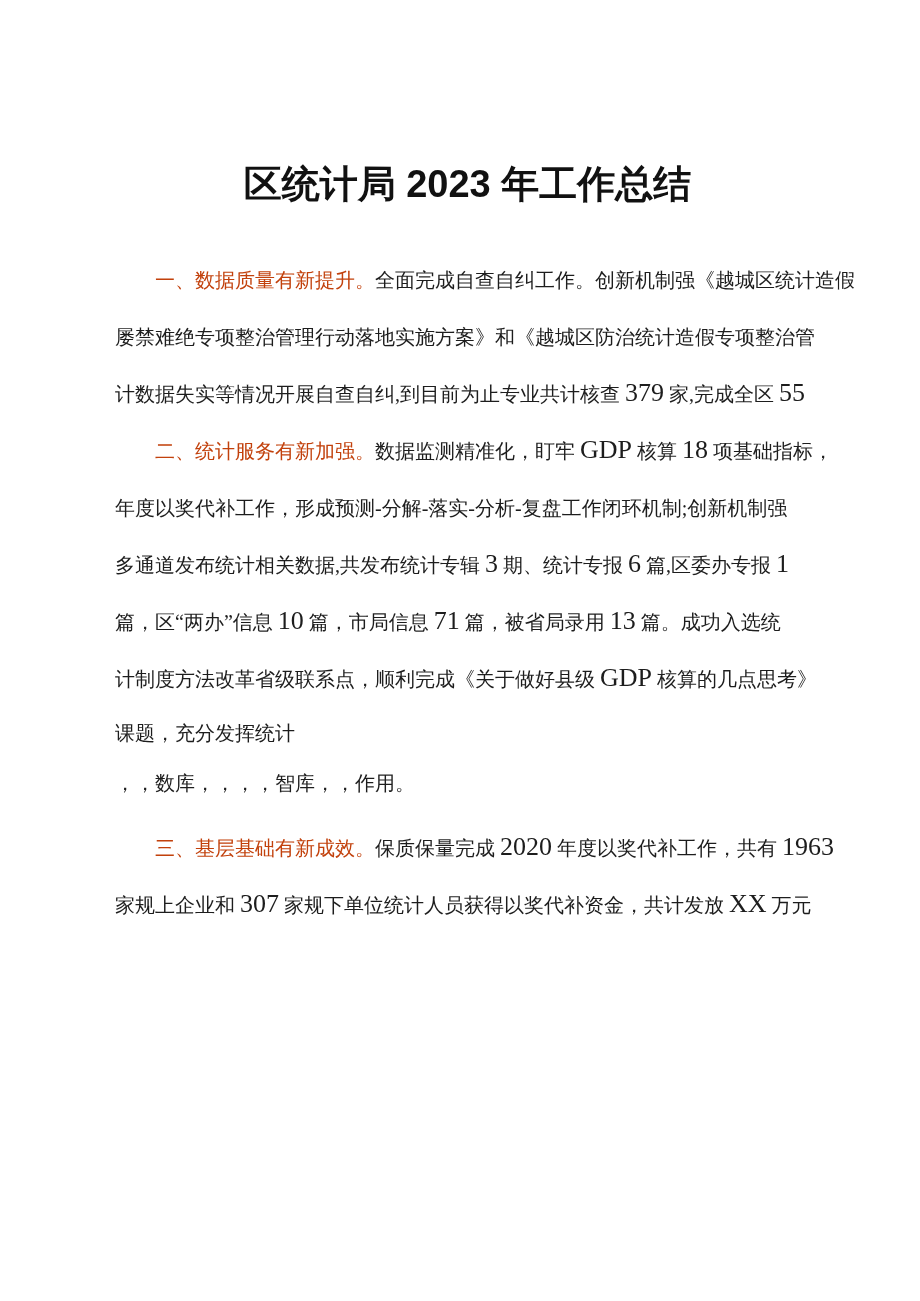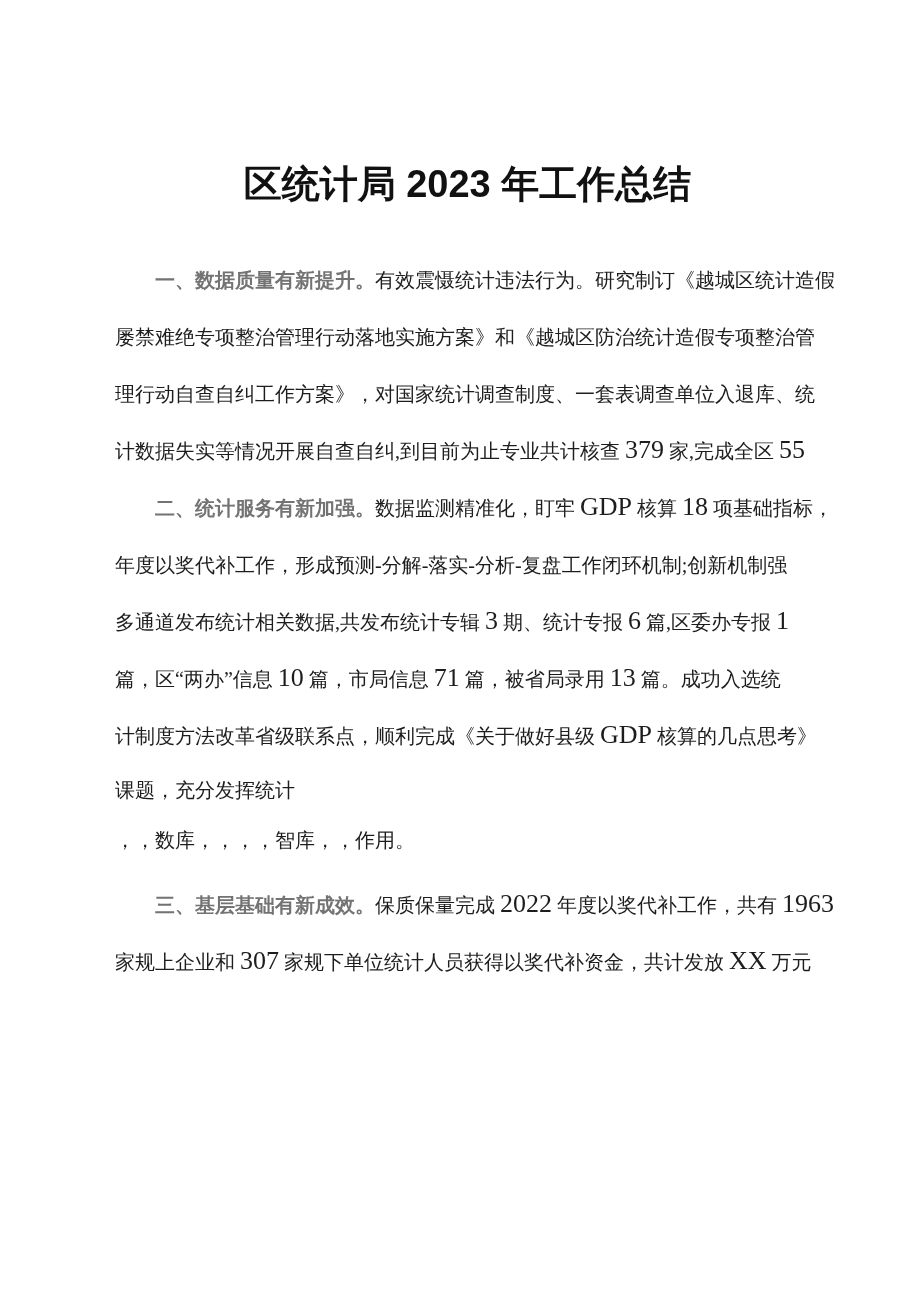--- a/index.html
+++ b/index.html
@@ -29,22 +29,22 @@
   .line {
     font-size: 20px;
     line-height: 57px;
     white-space: nowrap;
     color: #1d1d1d;
   }
   .line.first { text-indent: 40px; }
   .line.tight { line-height: 50px; font-family: Liberation Serif, serif; }
   .line .head {
     font-family: "Liberation Sans", "DejaVu Sans", sans-serif;
-    font-weight: 700;
-    color: #737373;
+    font-weight: 400;
+    color: #c2410c;
   }
   
   .lat {
     font-family: "Liberation Serif", "DejaVu Serif", serif;
     font-size: 26px;
     line-height: 1;
   }
   .page-title .lat {
     font-size: 1em;
     font-family: inherit;
@@ -53,39 +53,38 @@
 </style>
 </head>
 <body>
 
 <div class="page">
 
   <div class="page-title">区统计局 <span class="lat">2023</span> 年工作总结</div>
 
   <div class="para para-1">
     <div class="line first">
-      <span class="head">一、数据质量有新提升。</span><span>有效震慑统计违法行为。研究制订《越城区统计造假</span>
+      <span class="head">一、数据质量有新提升。</span><span>全面完成自查自纠工作。创新机制强《越城区统计造假</span>
     </div>
     <div class="line">屡禁难绝专项整治管理行动落地实施方案》和《越城区防治统计造假专项整治管</div>
-    <div class="line">理行动自查自纠工作方案》，对国家统计调查制度、一套表调查单位入退库、统</div>
     <div class="line">计数据失实等情况开展自查自纠,到目前为止专业共计核查 <span class="lat">379</span> 家,完成全区 <span class="lat">55</span></div>
   </div>
 
   <div class="para para-2">
     <div class="line first">
       <span class="head">二、统计服务有新加强。</span><span>数据监测精准化，盯牢 <span class="lat">GDP</span> 核算 <span class="lat">18</span> 项基础指标，</span>
     </div>
     <div class="line">年度以奖代补工作，形成预测-分解-落实-分析-复盘工作闭环机制;创新机制强</div>
     <div class="line">多通道发布统计相关数据,共发布统计专辑 <span class="lat">3</span> 期、统计专报 <span class="lat">6</span> 篇,区委办专报 <span class="lat">1</span></div>
     <div class="line">篇，区“两办”信息 <span class="lat">10</span> 篇，市局信息 <span class="lat">71</span> 篇，被省局录用 <span class="lat">13</span> 篇。成功入选统</div>
     <div class="line">计制度方法改革省级联系点，顺利完成《关于做好县级 <span class="lat">GDP</span> 核算的几点思考》</div>
     <div class="line tight">课题，充分发挥统计</div>
     <div class="line tight">，，数库，，，，智库，，作用。</div>
   </div>
 
   <div class="para para-3">
     <div class="line first">
-      <span class="head">三、基层基础有新成效。</span><span>保质保量完成 <span class="lat">2022</span> 年度以奖代补工作，共有 <span class="lat">1963</span></span>
+      <span class="head">三、基层基础有新成效。</span><span>保质保量完成 <span class="lat">2020</span> 年度以奖代补工作，共有 <span class="lat">1963</span></span>
     </div>
     <div class="line">家规上企业和 <span class="lat">307</span> 家规下单位统计人员获得以奖代补资金，共计发放 <span class="lat">XX</span> 万元</div>
   </div>
 
 </div>
 
 </body></html>

